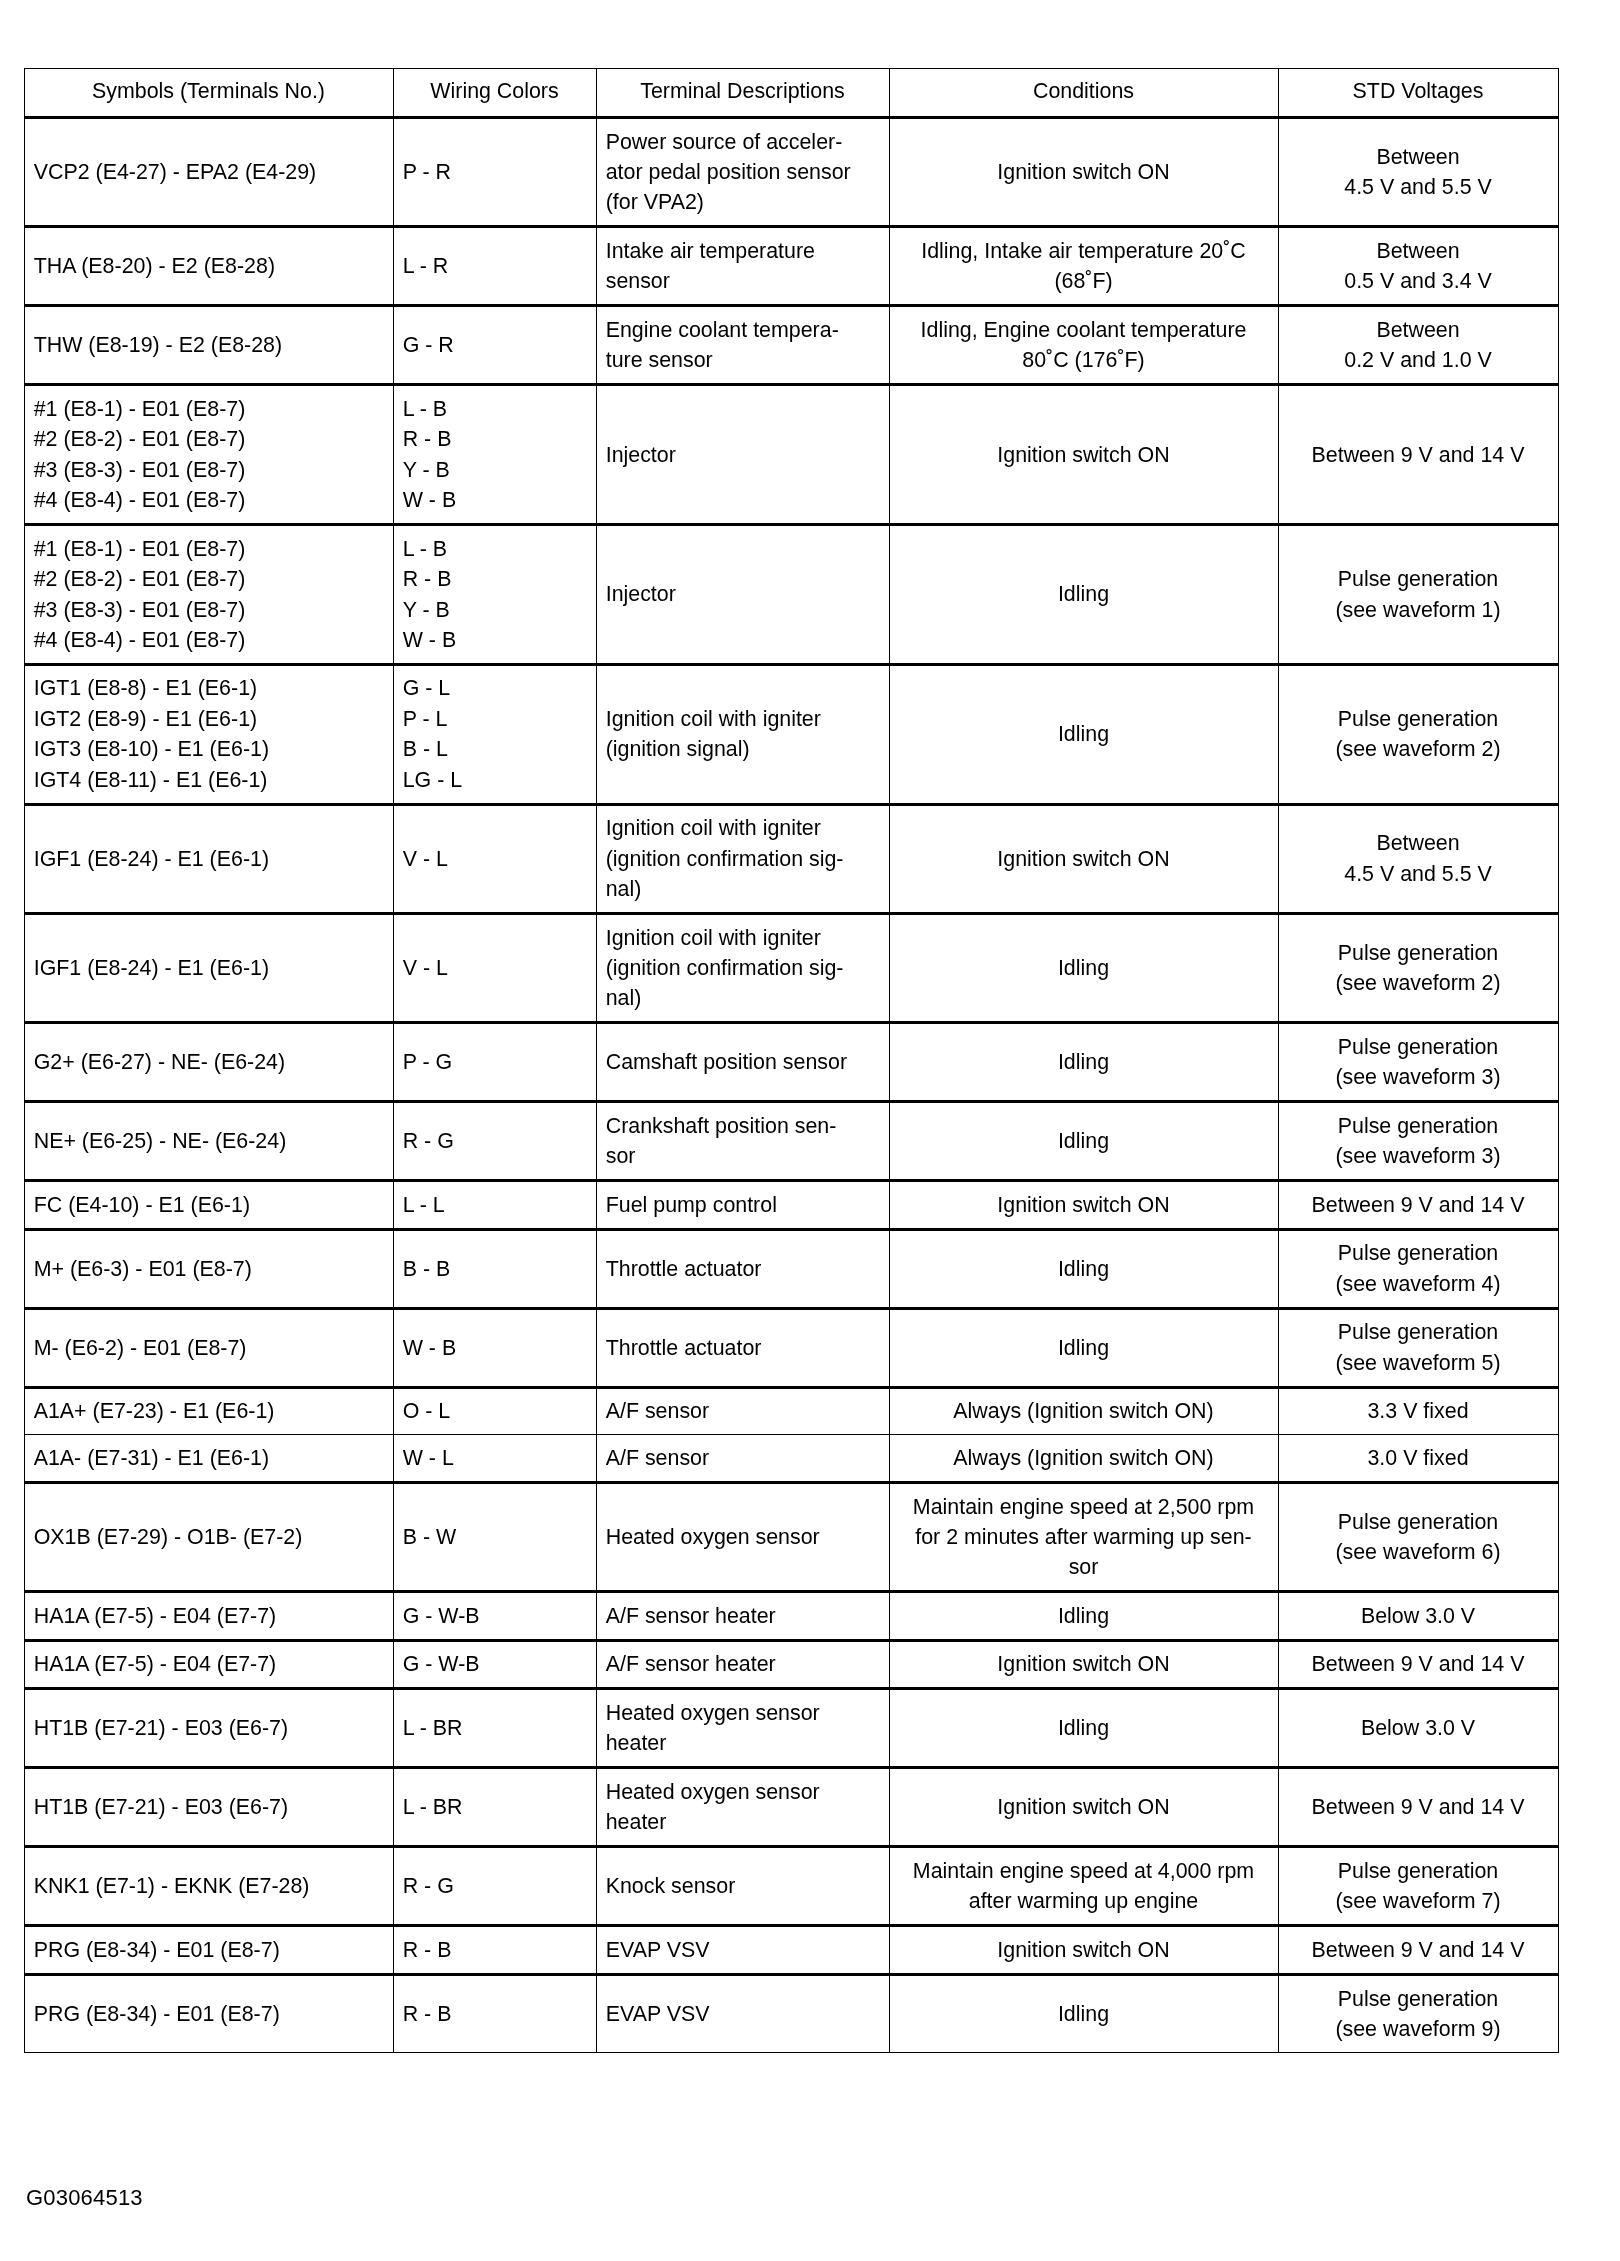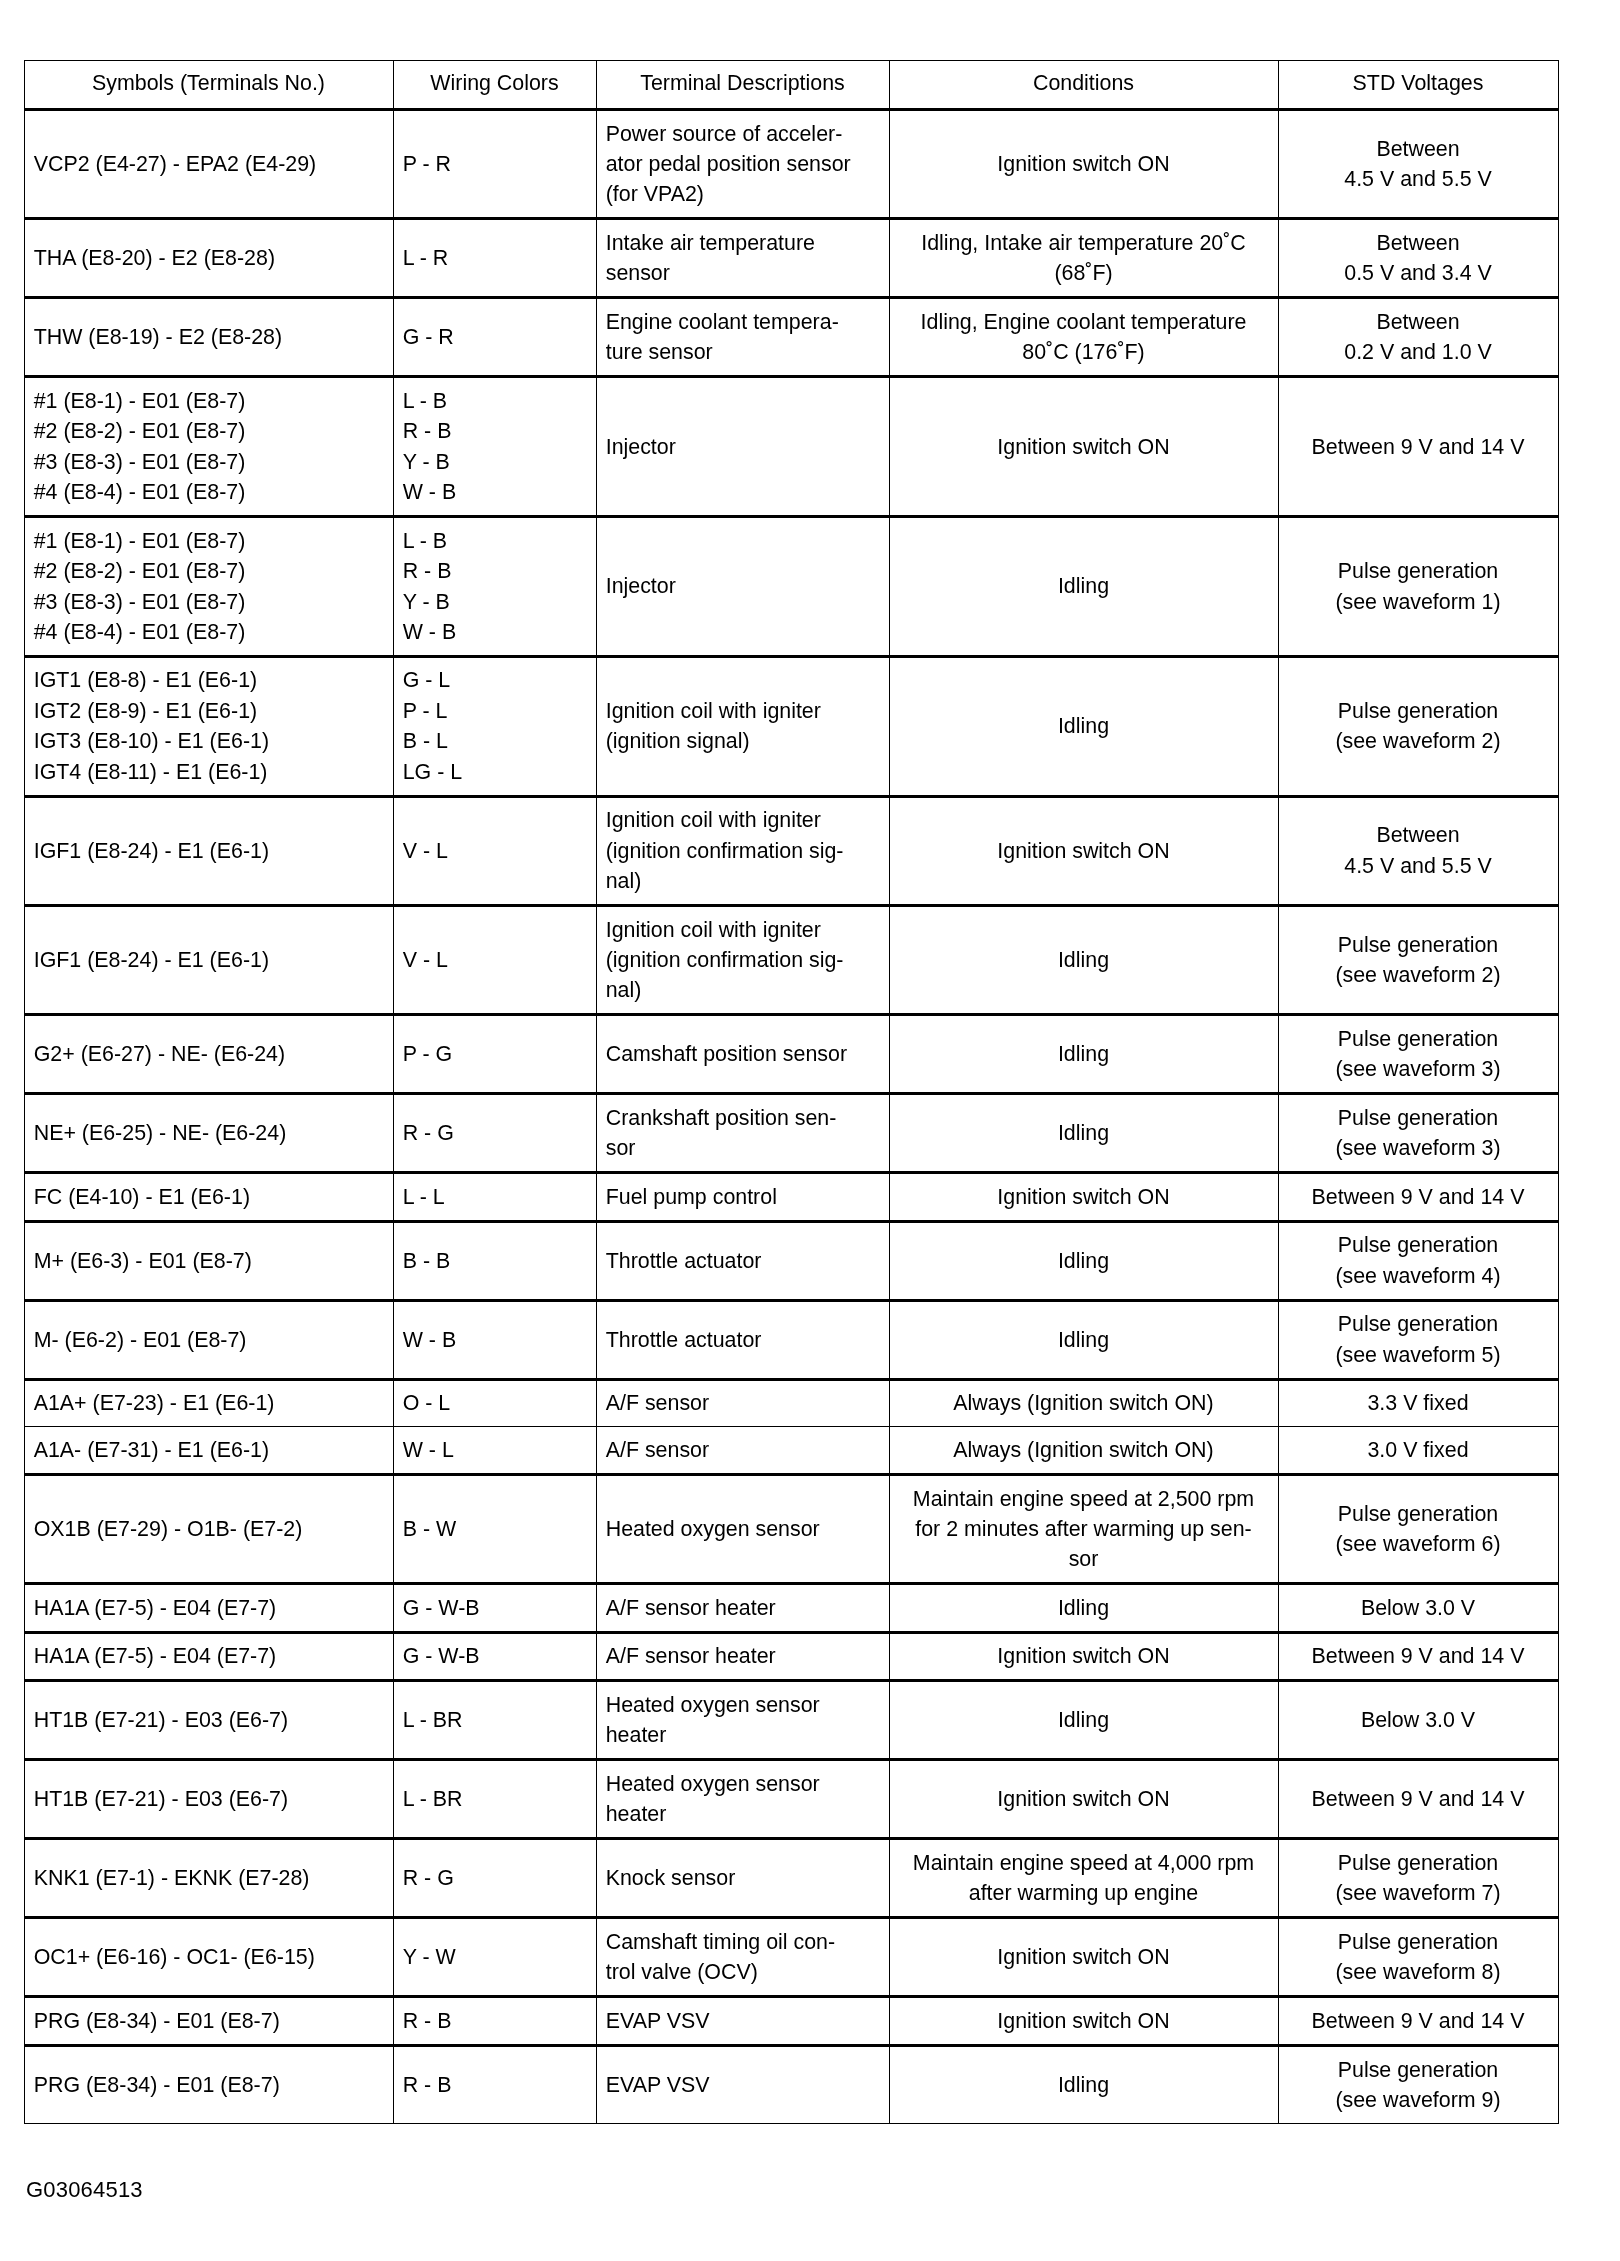--- a/index.html
+++ b/index.html
@@ -11,21 +11,21 @@
     width: 1621px;
     height: 2261px;
     font-family: "Liberation Sans", sans-serif;
     color: #000000;
     position: relative;
     overflow: hidden;
   }
   .page {
     position: absolute;
     left: 0;
-    top: 0;
+    top: 8px;
     width: 1621px;
     height: 2227px;
   }
   .table-wrap {
     position: absolute;
     left: 23.5px;
     top: 60px;
     width: 1534px;
   }
   table.spec {
@@ -291,29 +291,20 @@
           <tr class="thick">
             <td class="c-sym multi">KNK1 (E7-1) - EKNK (E7-28)</td>
             <td class="c-color multi">R - G</td>
             <td class="c-desc multi">Knock sensor</td>
             <td class="c-cond multi">Maintain engine speed at 4,000 rpm
 after warming up engine</td>
             <td class="c-std multi">Pulse generation
 (see waveform 7)</td>
           </tr>
           <tr class="thick">
-            <td class="c-sym multi">OC1+ (E6-16) - OC1- (E6-15)</td>
-            <td class="c-color multi">Y - W</td>
-            <td class="c-desc multi">Camshaft timing oil con-
-trol valve (OCV)</td>
-            <td class="c-cond multi">Ignition switch ON</td>
-            <td class="c-std multi">Pulse generation
-(see waveform 8)</td>
-          </tr>
-          <tr class="thick">
             <td class="c-sym multi">PRG (E8-34) - E01 (E8-7)</td>
             <td class="c-color multi">R - B</td>
             <td class="c-desc multi">EVAP VSV</td>
             <td class="c-cond multi">Ignition switch ON</td>
             <td class="c-std multi">Between 9 V and 14 V</td>
           </tr>
           <tr class="thick">
             <td class="c-sym multi">PRG (E8-34) - E01 (E8-7)</td>
             <td class="c-color multi">R - B</td>
             <td class="c-desc multi">EVAP VSV</td>

